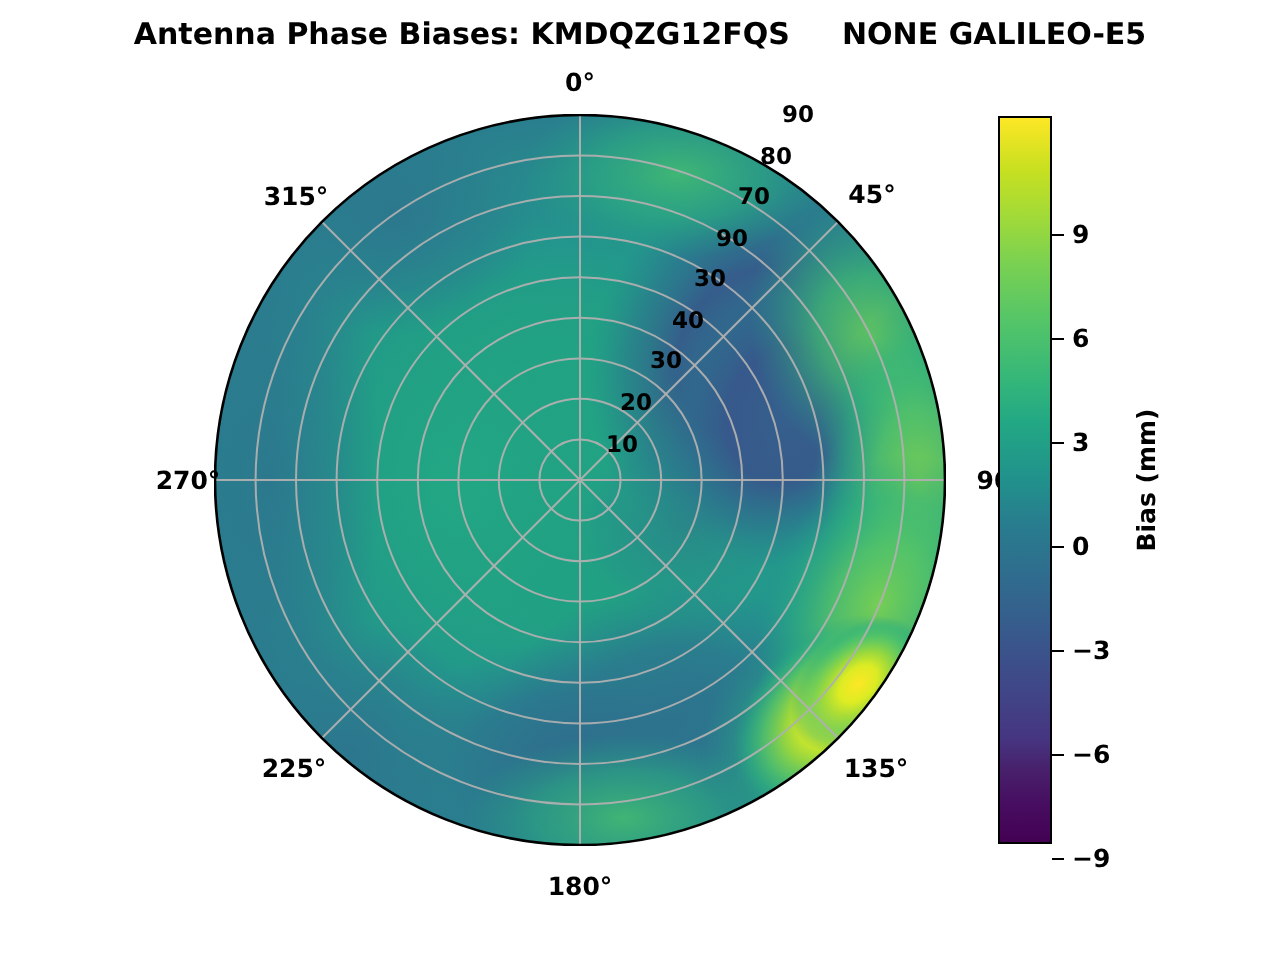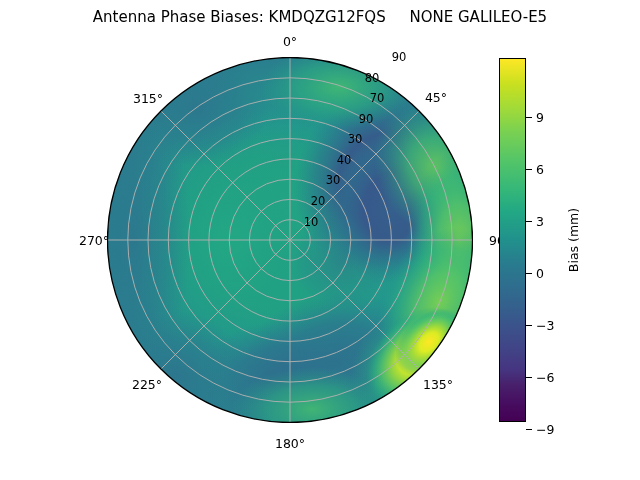--- a/index.html
+++ b/index.html
@@ -1,21 +1,21 @@
 <!DOCTYPE html>
 <html><head>
 <meta charset="utf-8">
 <style>
   html,body{margin:0;padding:0;}
   body{
     width:640px;height:480px;background:#ffffff;
     font-family:"DejaVu Sans","Liberation Sans",sans-serif;
     overflow:hidden;position:relative;
   }
-  #figure{position:absolute;left:0;top:0;width:570px;height:480px;}
+  #figure{position:absolute;left:0;top:0;width:570px;height:480px;font-weight:bold;}
 
   #title{
     position:absolute;left:0;top:8px;width:640px;
     text-align:center;font-size:15px;color:#000;
     letter-spacing:0px;white-space:pre;
   }
 
   
   #polar-wrap{position:absolute;left:107px;top:57px;width:366px;height:366px;}
   #polar-svg{display:block;width:366px;height:366px;}
@@ -197,21 +197,21 @@
     <div class="theta-label" style="left:-25px;top:183px;margin-left:12px;">270°</div>
     <div class="theta-label" style="left:41px;top:41px;">315°</div>
 
     <div class="r-label" style="left:204px;top:165px;">10</div>
     <div class="r-label" style="left:211px;top:144px;">20</div>
     <div class="r-label" style="left:226px;top:123px;text-align:center;">30</div>
     <div class="r-label" style="left:237px;top:103px;">40</div>
     <div class="r-label" style="left:248px;top:82px;">30</div>
     <div class="r-label" style="left:259px;top:62px;">90</div>
     <div class="r-label" style="left:270px;top:41px;">70</div>
-    <div class="r-label" style="left:265px;top:21px;">80</div>
+    <div class="r-label" style="left:281px;top:21px;">80</div>
     <div class="r-label" style="left:292px;top:0px;">90</div>
   </div>
 
   <div id="cbar-wrap">
     <div id="cbar"></div>
 
     <div class="cb-tick" style="top:60.3px;"></div>
     <div class="cb-tick" style="top:112.3px;"></div>
     <div class="cb-tick" style="top:164.3px;"></div>
     <div class="cb-tick" style="top:216.3px;"></div>

